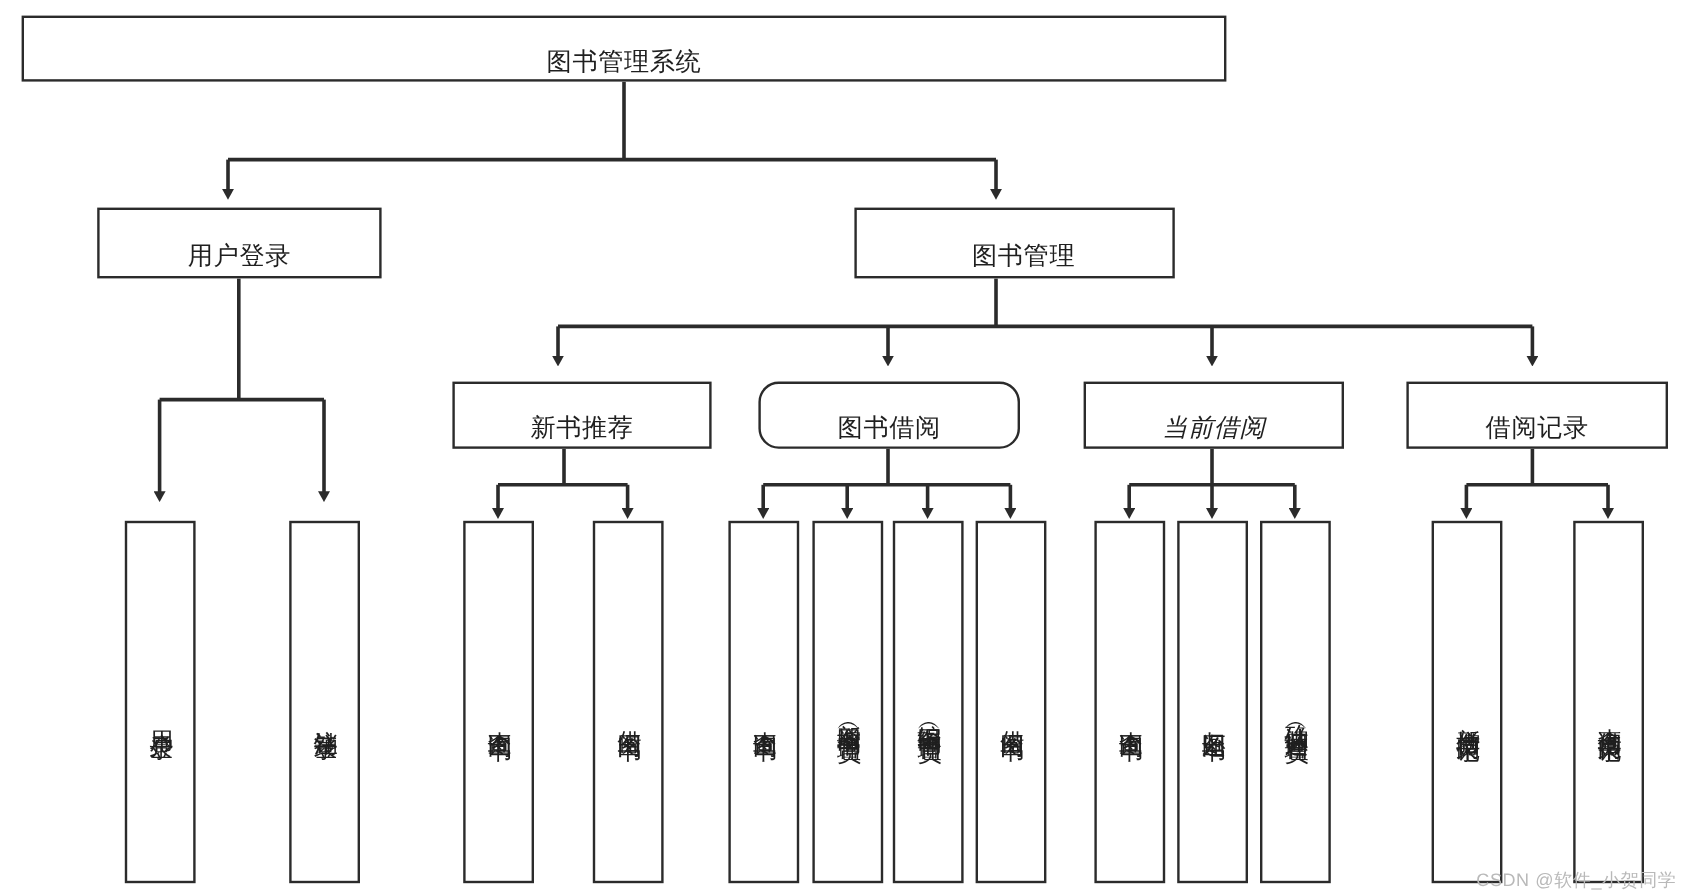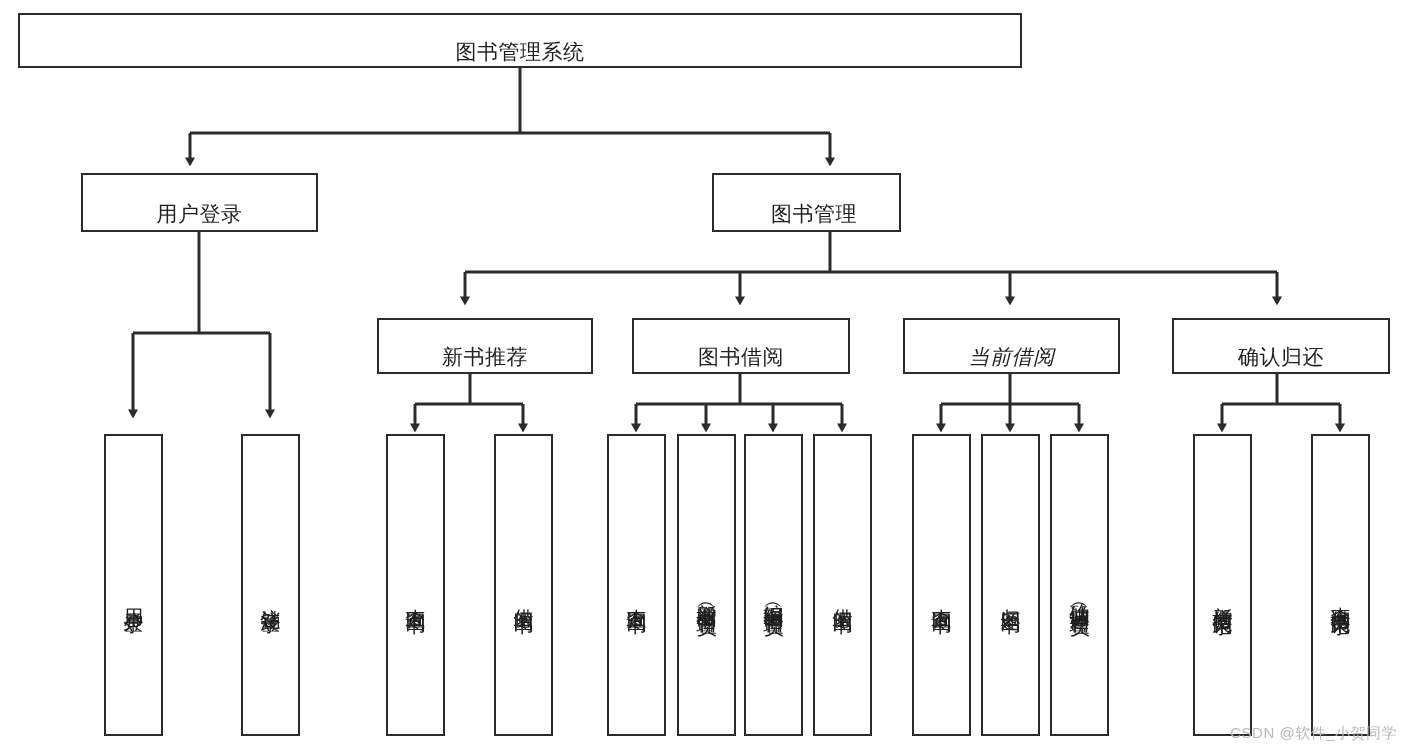--- a/index.html
+++ b/index.html
@@ -137,38 +137,38 @@
   </svg>
 
   <div class="node-box horizontal-node root-node" style="left:18px; top:13px; width:1004px; height:55px;">
     <span class="node-label">图书管理系统</span>
   </div>
 
   <div class="node-box horizontal-node" style="left:81px; top:173px; width:237px; height:59px;">
     <span class="node-label">用户登录</span>
   </div>
 
-  <div class="node-box horizontal-node" style="left:712px; top:173px; width:189px; height:59px;padding-left:15px;">
+  <div class="node-box horizontal-node" style="left:712px; top:173px; width:267px; height:59px;padding-left:15px;">
     <span class="node-label">图书管理</span>
   </div>
 
   <div class="node-box horizontal-node" style="left:377px; top:318px; width:216px; height:56px;">
     <span class="node-label">新书推荐</span>
   </div>
 
-  <div class="node-box horizontal-node" style="left:632px; top:318px; width:218px; height:56px;">
+  <div class="node-box horizontal-node" style="left:632px; top:318px; width:218px; height:56px;border-radius:17px;">
     <span class="node-label">图书借阅</span>
   </div>
 
   <div class="node-box horizontal-node" style="left:903px; top:318px; width:217px; height:56px;font-style:italic;">
     <span class="node-label">当前借阅</span>
   </div>
 
   <div class="node-box horizontal-node" style="left:1172px; top:318px; width:218px; height:56px;">
-    <span class="node-label">确认归还</span>
+    <span class="node-label">借阅记录</span>
   </div>
 
   <div class="node-box vertical-node" style="left:104px; top:434px; width:59px; height:302px;">
     <span class="node-label">用户登录</span>
   </div>
 
   <div class="node-box vertical-node" style="left:241px; top:434px; width:59px; height:302px;">
     <span class="node-label">注销登录</span>
   </div>
 

